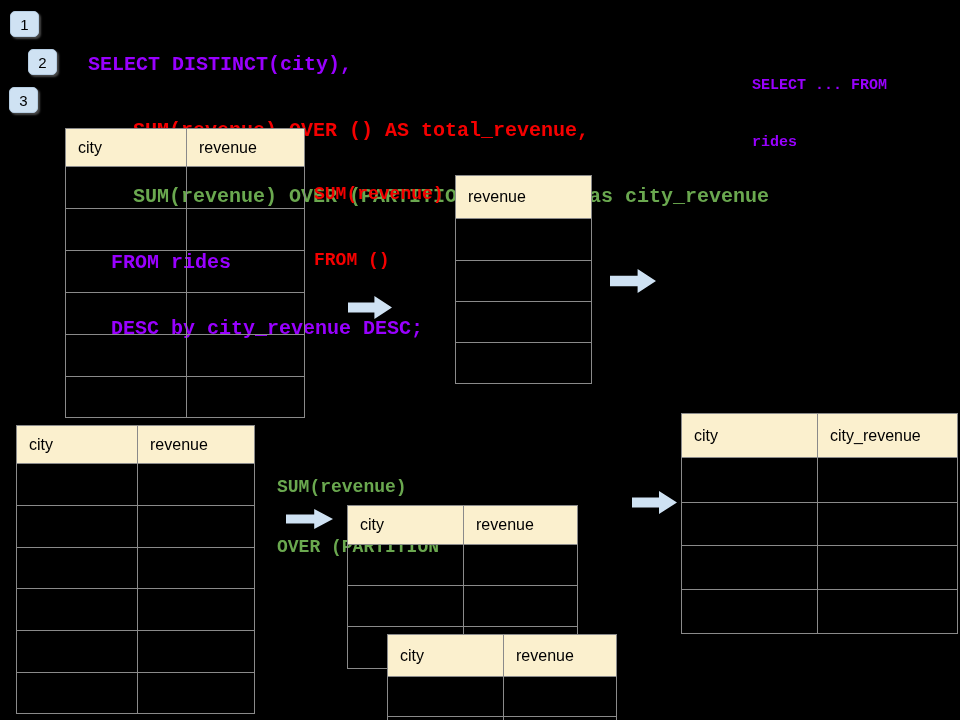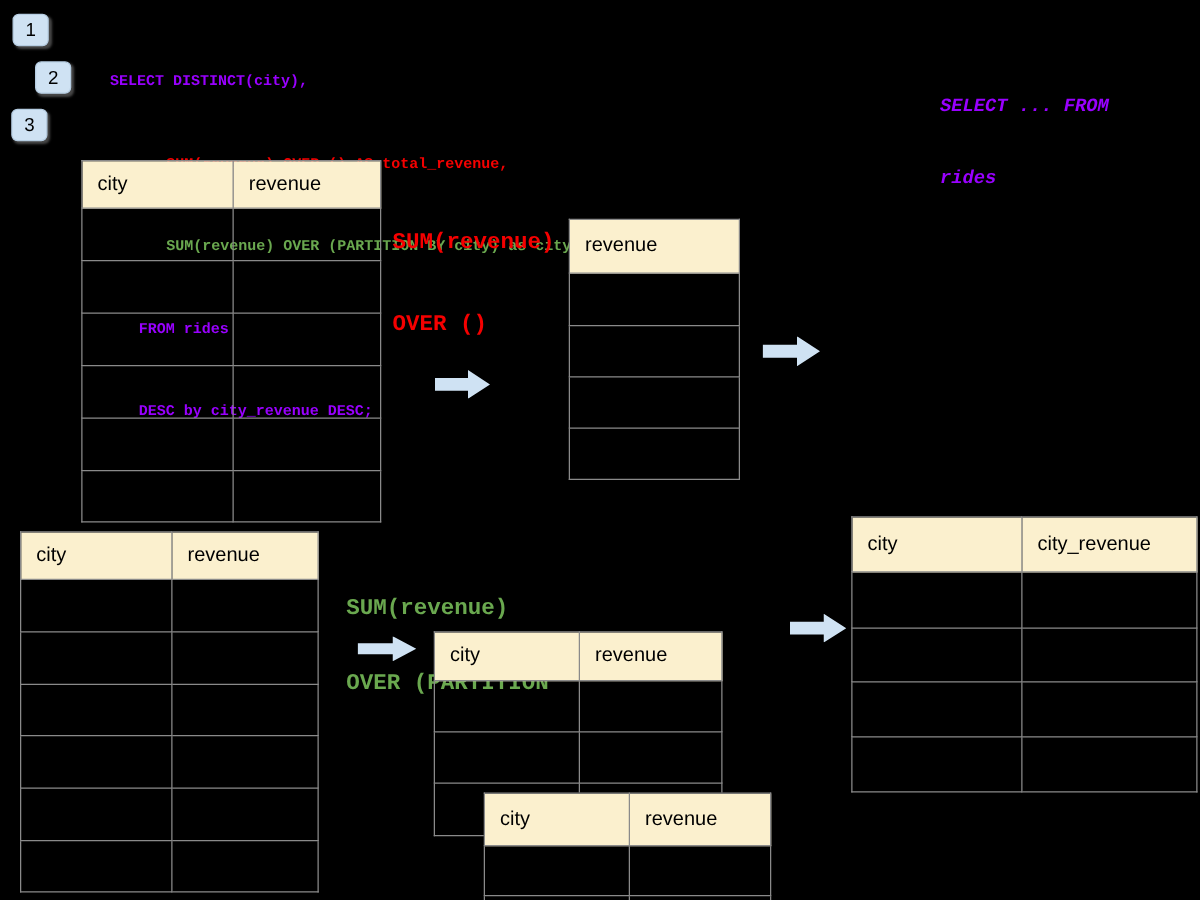--- a/index.html
+++ b/index.html
@@ -14,21 +14,21 @@
     display:flex;align-items:center;justify-content:center;
     color:#000;font:15px "Liberation Sans",sans-serif;
     box-shadow:2px 2px 2px rgba(130,130,130,.55);
     box-sizing:border-box;
   }
   
   .code{
     position:absolute;font-family:"Liberation Mono","DejaVu Sans Mono",monospace;
     font-weight:bold;white-space:pre;
   }
-  .main-code{font-size:12px;line-height:22px;}
+  .main-code{font-size:20px;line-height:22px;}
   .main-code .ln{height:22px;}
   .ind1{padding-left:45px;}
   .ind2{padding-left:23px;}
   .c-purple{color:#9900FF;}
   .c-red{color:#F50000;}
   .c-green{color:#6AA84F;}
   .side-note{font-size:15px;line-height:19px;}
   .note-red{font-size:18px;line-height:22px;}
   .note-green{font-size:18px;line-height:20px;}
   
@@ -65,21 +65,21 @@
   </div>
 
   <div class="code main-code" style="left:88px;top:10px;">
     <div class="ln c-purple">SELECT DISTINCT(city),</div>
     <div class="ln c-red ind1">SUM(revenue) OVER () AS total_revenue,</div>
     <div class="ln c-green ind1">SUM(revenue) OVER (PARTITION BY city) as city_revenue</div>
     <div class="ln c-purple ind2">FROM rides</div>
     <div class="ln c-purple ind2">DESC by city_revenue DESC;</div>
   </div>
 
-  <div class="code side-note c-purple" style="left:752px;top:38px;font-style:italic;">
+  <div class="code side-note c-purple" style="left:752px;top:38px;">
     <div>SELECT ... FROM</div>
     <div>rides</div>
   </div>
 
   <table class="tbl" style="left:65px;top:128px;width:239px;">
     <colgroup>
         <col style="width:121px;">
         <col style="width:118px;">
       </colgroup>
     <tbody>
@@ -109,21 +109,21 @@
         </tr>
     <tr style="height:41px;">
           <td></td>
           <td></td>
         </tr>
   </tbody>
     </table>
 
   <div class="code note-red c-red" style="left:314px;top:139px;">
     <div>SUM(revenue)</div>
-    <div>OVER ()</div>
+    <div>FROM ()</div>
   </div>
 
   <div class="arrow" style="left:348px;top:296px;width:44px;height:23px;"></div>
 
   <table class="tbl" style="left:455px;top:175px;width:136px;">
     <colgroup>
         <col style="width:136px;">
       </colgroup>
     <tbody>
         <tr style="height:43px;">

